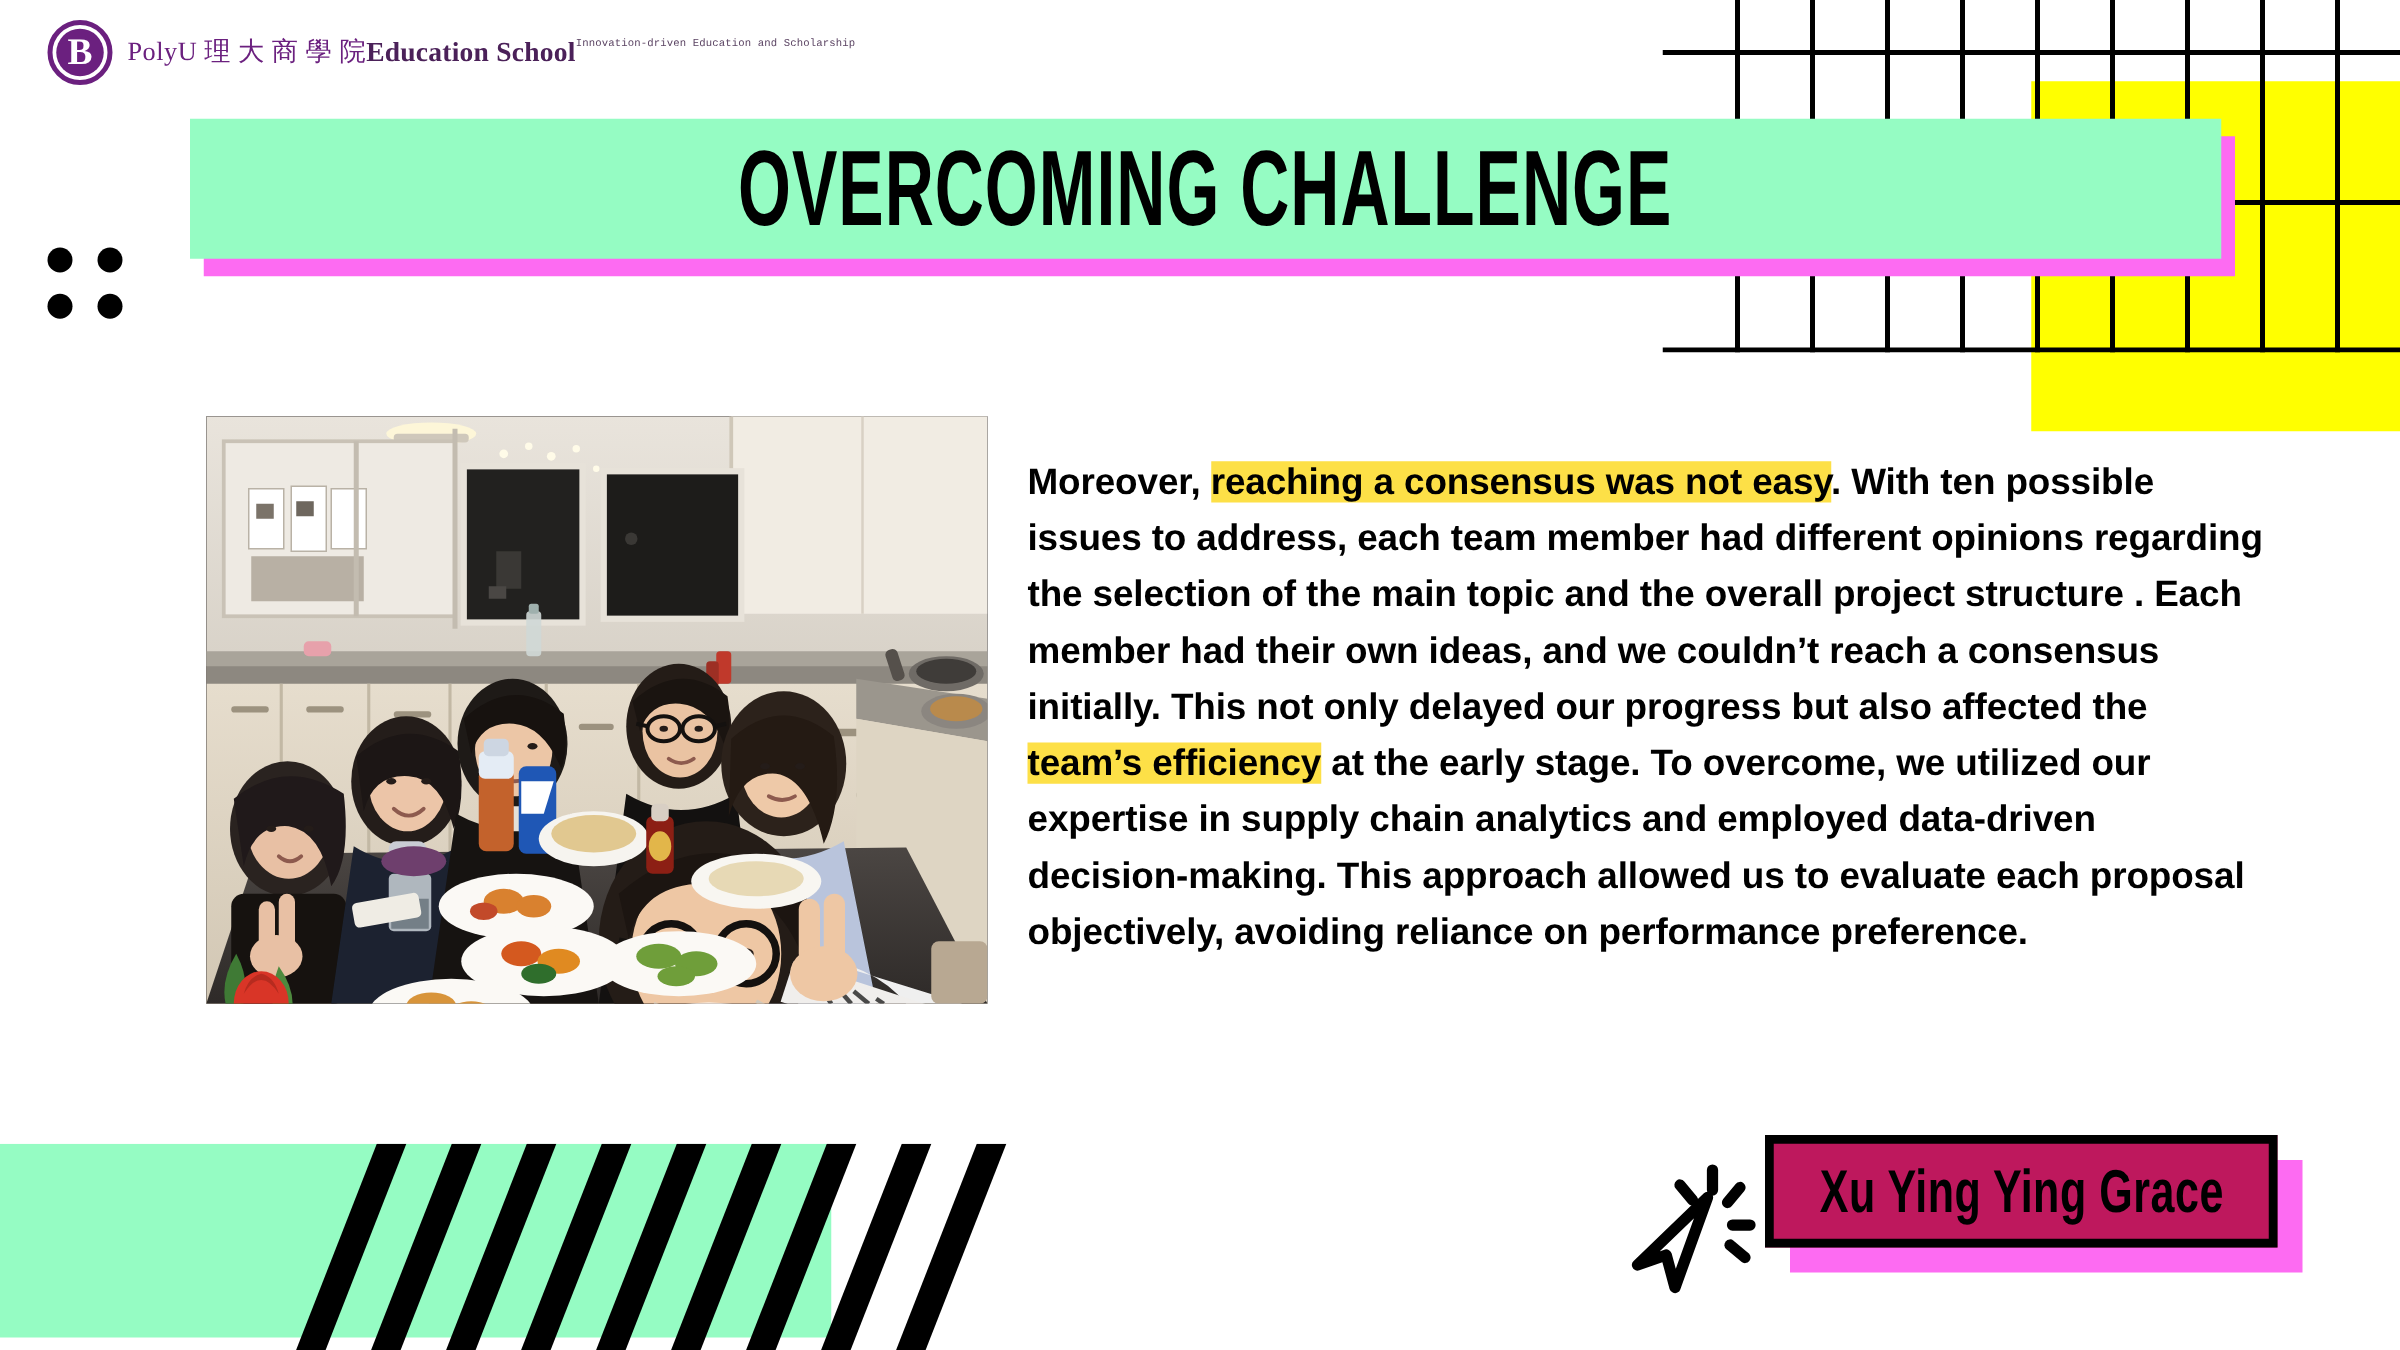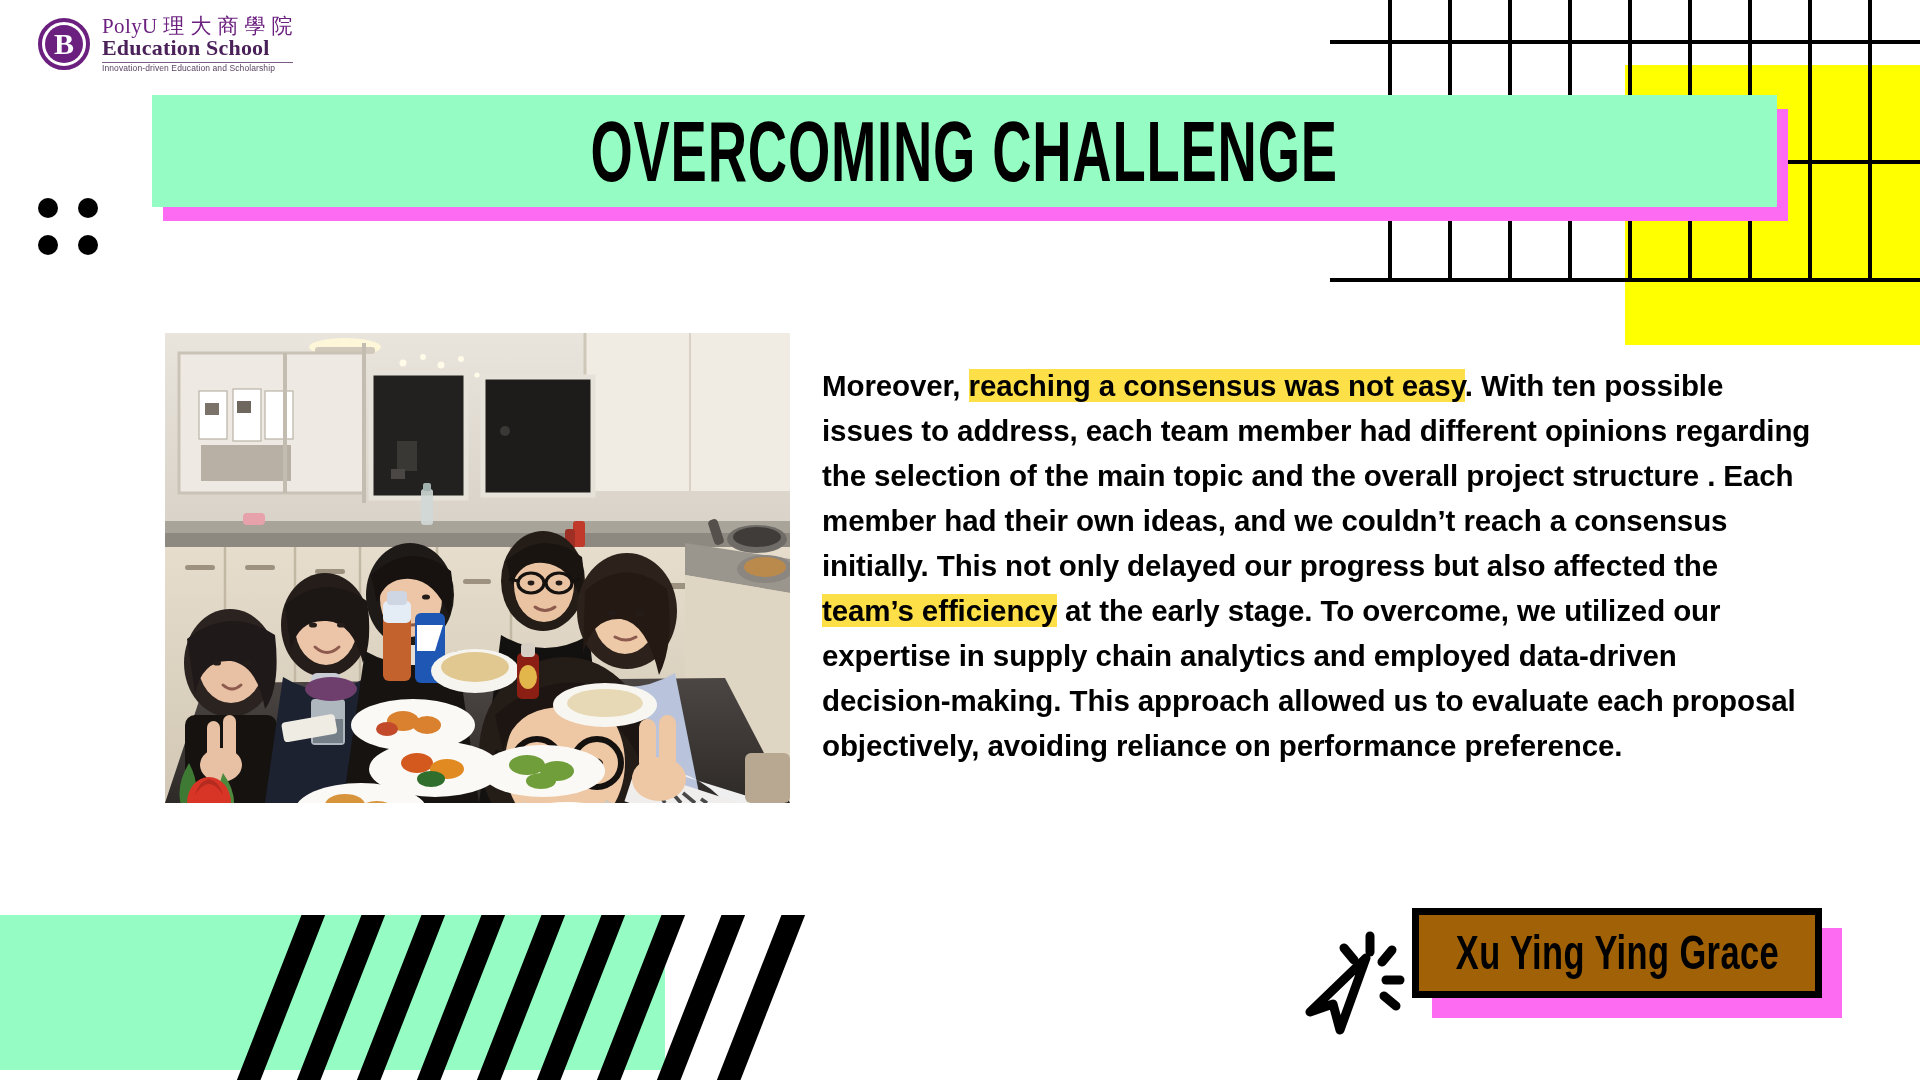--- a/index.html
+++ b/index.html
@@ -52,32 +52,32 @@
   }
   .logo-mark .bchar {
     position:relative;
     color:#ffffff;
     font-family:"Liberation Serif", serif;
     font-size:30px;
     font-weight:700;
     line-height:1;
     z-index:2;
   }
-  .logo-text { display:flex; flex-direction:column; line-height:1.02; }
+  .logo-text { display:flex; flex-direction:row; line-height:1.02; }
   .logo-l1 {
     font-family:"Liberation Serif", serif;
     font-size:21px; color:#6B207F; letter-spacing:.4px; white-space:nowrap;
   }
   .logo-l2 {
     font-family:"Liberation Serif", serif;
     font-size:22px; font-weight:700; color:#4B2159; letter-spacing:.2px; white-space:nowrap;
   }
   .logo-rule { height:1px; background:#7a5a86; margin:2px 0 1px; }
   .logo-l3 {
-    font-family:Liberation Sans, sans-serif;
+    font-family:Liberation Mono, monospace;
     font-size:8.5px; color:#5b4463; letter-spacing:.1px; white-space:nowrap;
   }
 
   
   .dots {
     position:absolute;
     left:38px; top:198px;
     width:66px; height:60px;
     display:grid;
     grid-template-columns:repeat(2, 1fr);
@@ -157,21 +157,21 @@
   
   .name-badge { position:absolute; left:1412px; top:908px; z-index:7; }
   .name-shadow {
     position:absolute; left:20px; top:20px;
     width:410px; height:90px;
     background:#FD6BF2;
   }
   .name-box {
     position:relative;
     width:410px; height:90px;
-    background:#a16207;
+    background:#be185d;
     border:7px solid #000000;
     display:flex; align-items:center; justify-content:center;
   }
   .name-text {
     font-family:"Liberation Sans Narrow","Liberation Sans", sans-serif;
     font-weight:700;
     font-size:41px;
     color:#000000;
     letter-spacing:0.5px;
     white-space:nowrap;

